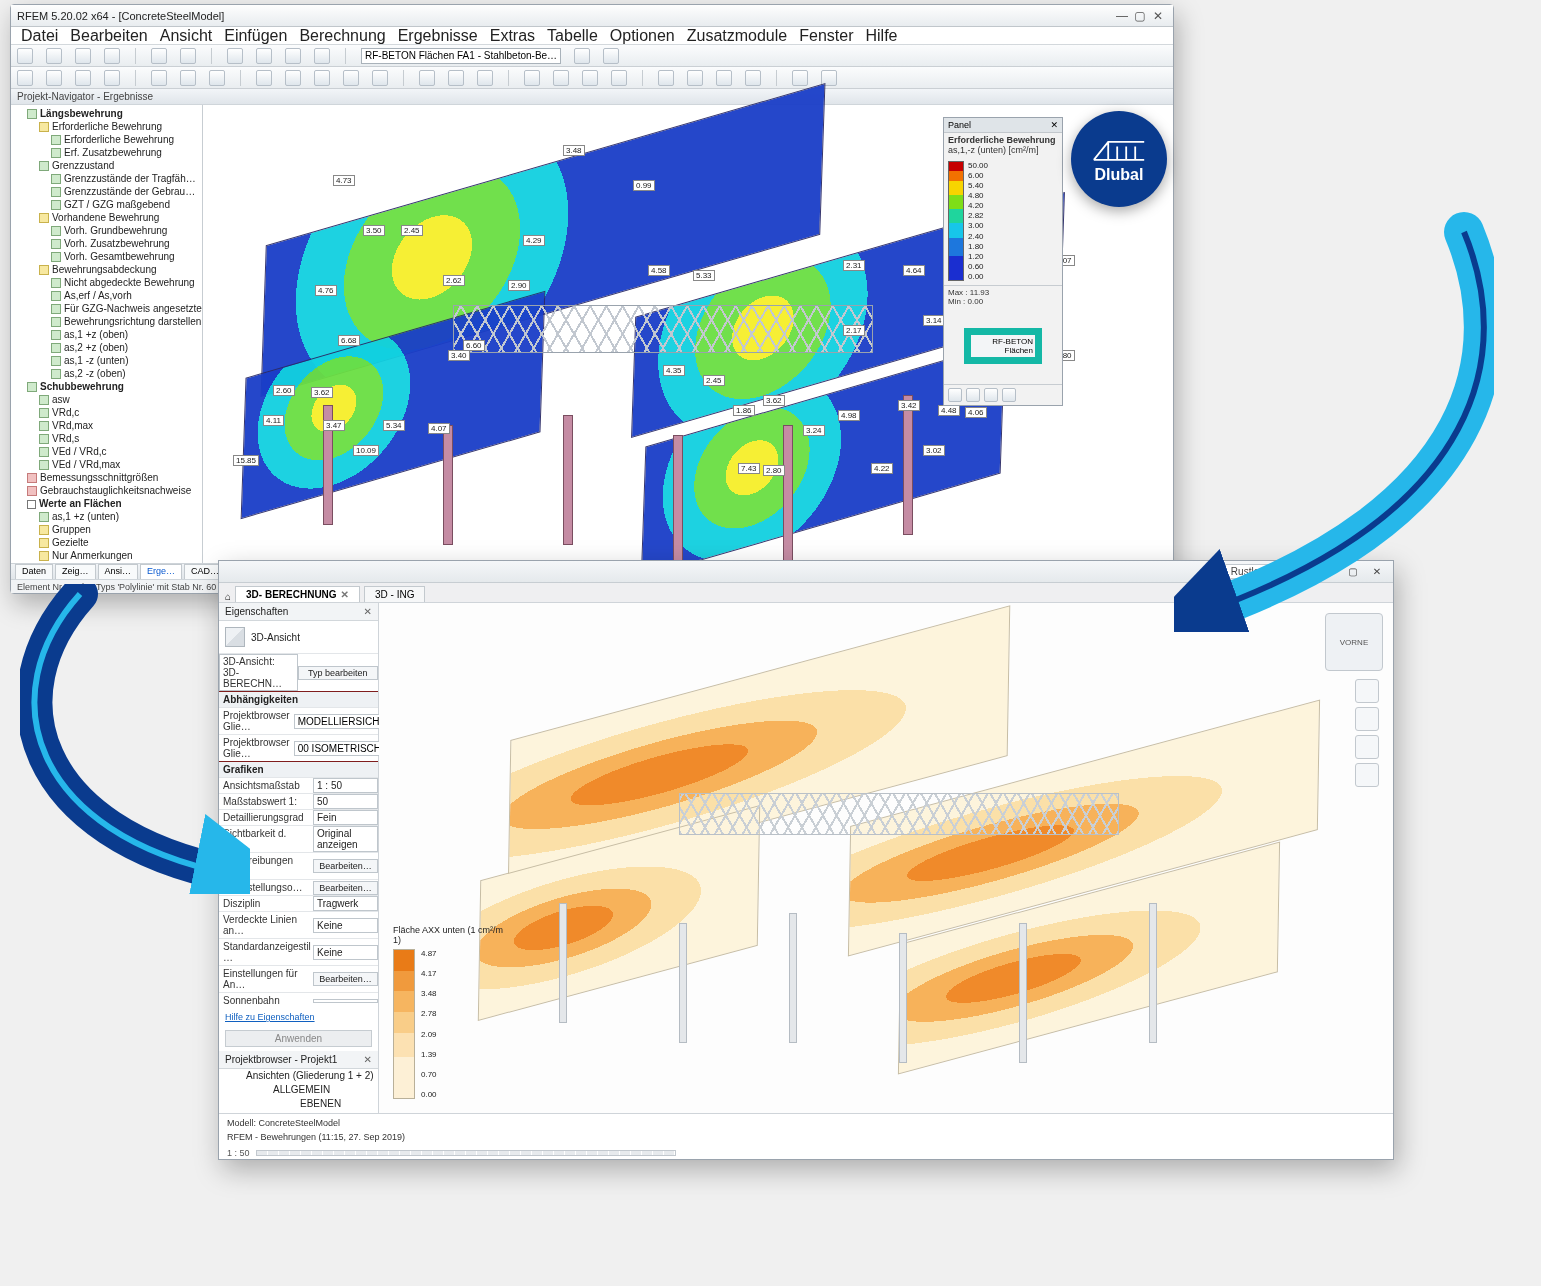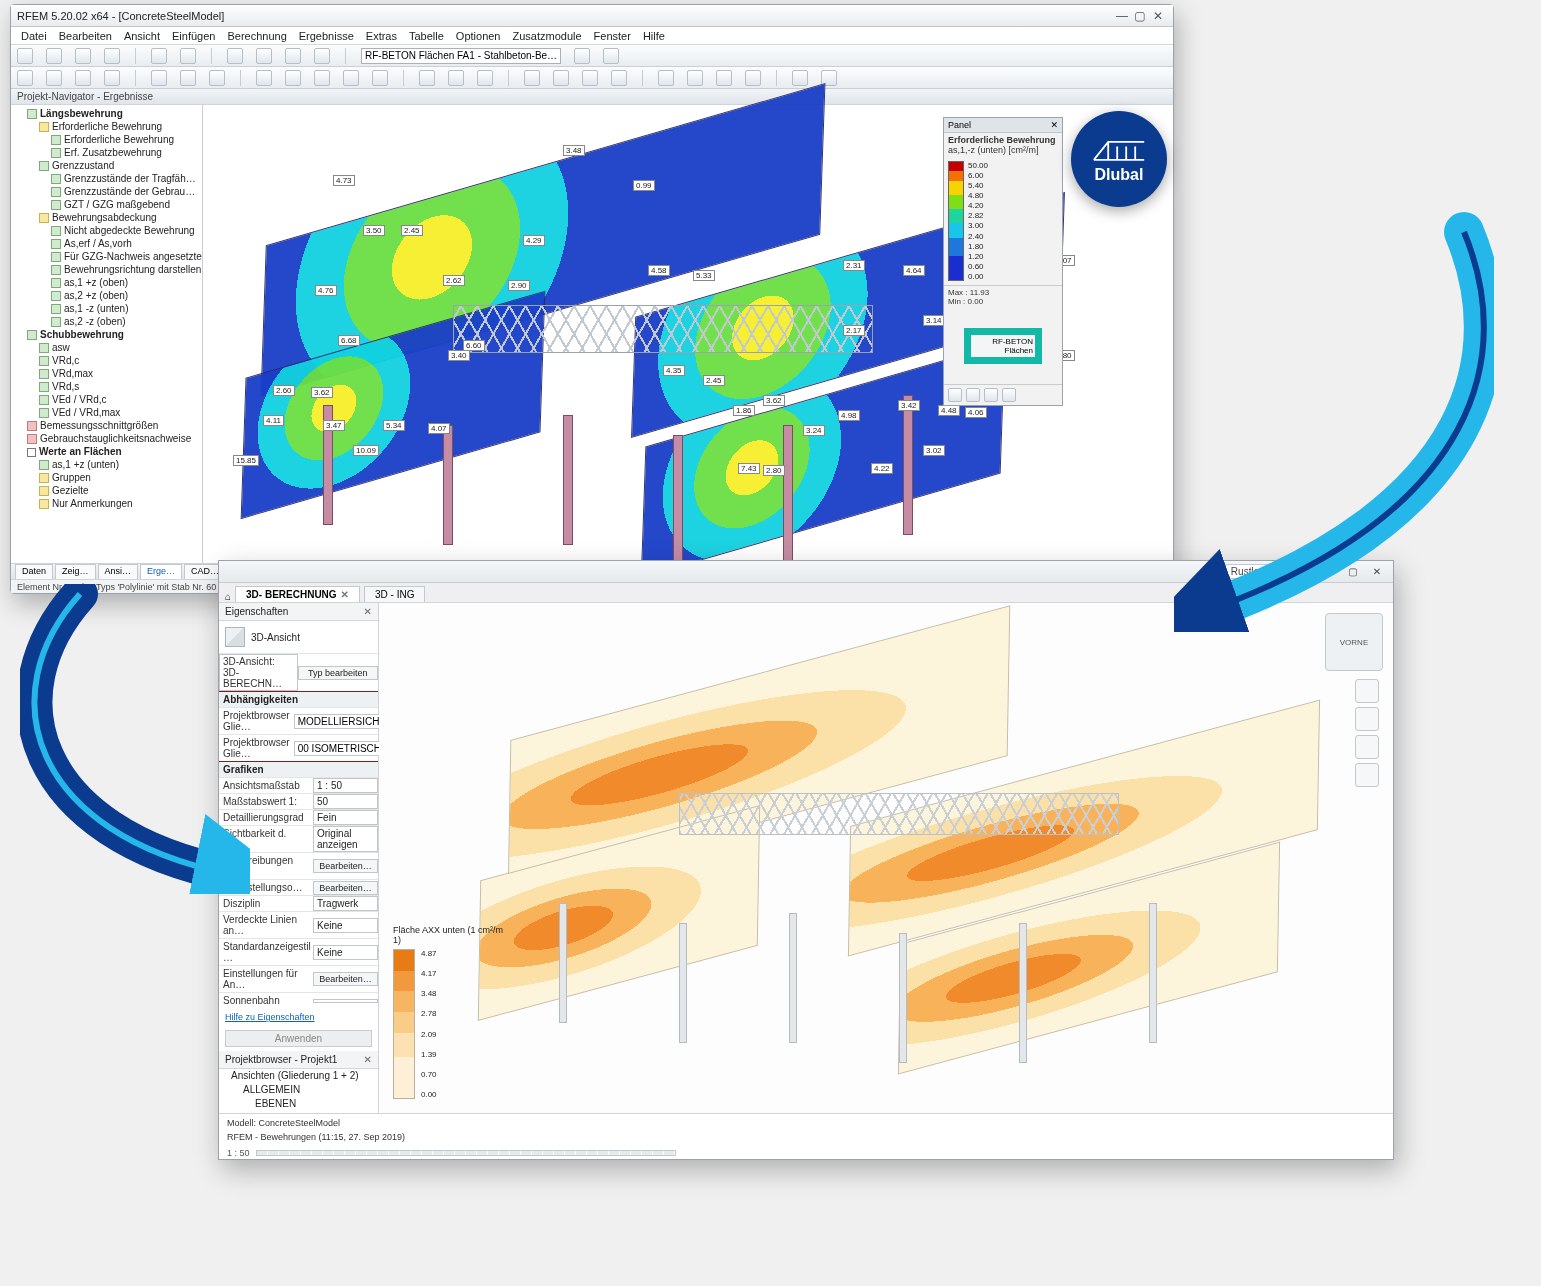--- a/index.html
+++ b/index.html
@@ -12,21 +12,21 @@
   box-shadow: 4px 10px 26px rgba(0,0,0,.28);
 }
 .titlebar {
   height: 22px; display: flex; align-items: center; padding: 0 6px;
   font-size: 11px; color: #222; background: linear-gradient(#fefefe,#e8ecef);
   border-bottom: 1px solid #c0c6cb;
 }
 .titlebar .sp { flex: 1; }
 .titlebar .wbtn { width: 18px; text-align: center; color: #555; font-size: 12px; }
 
-.menubar { height: 18px; display: flex; gap: 12px; padding: 0 10px; font-size: 11px;
+.menubar { height: 18px; display: flex; gap: 12px; padding: 0 10px; font-size: 16px;
   color: #222; align-items: center; border-bottom: 1px solid #d3d8dc; }
 .menubar span { cursor: default; }
 
 .toolbar { height: 22px; display: flex; align-items: center; gap: 13px; padding: 0 6px;
   background: linear-gradient(#fbfcfd,#e9edf0); border-bottom: 1px solid #cacfd4; }
 .tb-ico { width: 16px; height: 16px; border: 1px solid #b6bfc8;
   background: linear-gradient(#fff,#dfe6ec); border-radius: 2px; }
 .tb-sep { width: 1px; height: 16px; background: #c6ccd1; margin: 0 2px; }
 .tb-combo { height: 16px; min-width: 120px; font-size: 10px; border: 1px solid #a9b2ba;
   background: #fff; display: inline-flex; align-items: center; padding: 0 3px; }
@@ -144,21 +144,21 @@
 .props .sect{ background:#eef1f4; padding:2px 4px; font-weight:600; font-size:10px;
   border-top:1px solid #7f1d1d;}
 .props .mini-btn{ border:1px solid #bfc6cc; background:#f4f6f8; font-size:9px;
   padding:1px 4px; text-align:center; flex:1;}
 .props .link{ color:#1060c0; text-decoration:underline; padding:4px 6px; font-size:9px;}
 .props .apply{ margin:4px 6px; padding:2px; font-size:10px; text-align:center;
   border:1px solid #c6ccd1; background:#eceef0; color:#888;}
 
 .pb{ width:160px; border-right:1px solid #cfd4d9; font-size:10px; color:#222;
   background:#fff; overflow:hidden;}
-.pb ul{ list-style:none; padding-left:12px; }
+.pb ul{ list-style:none; padding-left:27px; }
 .pb li{ white-space:nowrap; line-height:14px; }
 
 .canvas{ flex:1; position:relative; background:#fdfdfd; }
 .orng-plate{ position:absolute; transform:skewY(-16deg) rotate(1deg);
   border:1px solid #c7bda4;
   background: radial-gradient(ellipse at 30% 50%, #f08a2a 0 18%, #f7b25a 18% 32%,
     #fbe0a8 32% 50%, #fdf4dc 50% 100%);
 }
 .wcol{ position:absolute; width:8px; background:#e4e7ea; border:1px solid #b5bcc3; }
 .wtruss{ position:absolute; height:42px; border:1px solid #b9c0c7;
@@ -288,20 +288,26 @@
             <li><span class="ico y"></span><span>Erforderliche Bewehrung</span>
               <ul>
                 <li><span class="ico"></span><span>Erforderliche Bewehrung</span></li>
                 <li><span class="ico"></span><span>Erf. Zusatzbewehrung</span></li>
               </ul></li>
             <li><span class="ico"></span><span>Grenzzustand</span>
               <ul>
                 <li><span class="ico"></span><span>Grenzzustände der Tragfäh…</span></li>
                 <li><span class="ico"></span><span>Grenzzustände der Gebrau…</span></li>
                 <li><span class="ico"></span><span>GZT / GZG maßgebend</span></li>
+              </ul></li>
+            <li><span class="ico y"></span><span>Vorhandene Bewehrung</span>
+              <ul>
+                <li><span class="ico"></span><span>Vorh. Grundbewehrung</span></li>
+                <li><span class="ico"></span><span>Vorh. Zusatzbewehrung</span></li>
+                <li><span class="ico"></span><span>Vorh. Gesamtbewehrung</span></li>
               </ul></li>
             <li><span class="ico y"></span><span>Bewehrungsabdeckung</span>
               <ul>
                 <li><span class="ico"></span><span>Nicht abgedeckte Bewehrung</span></li>
                 <li><span class="ico"></span><span>As,erf / As,vorh</span></li>
               </ul></li>
             <li>
               <ul>
                 <li><span class="ico"></span><span>Für GZG-Nachweis angesetzte Bew…</span></li>
                 <li><span class="ico"></span><span>Bewehrungsrichtung darstellen</span></li>

